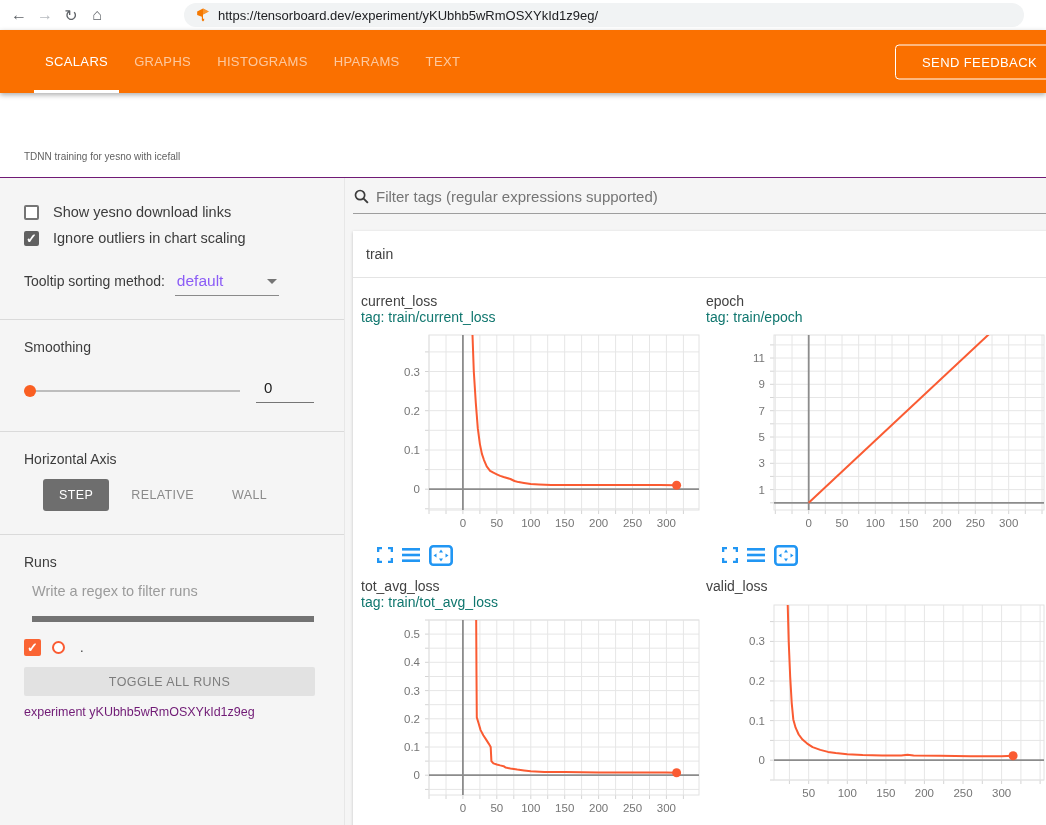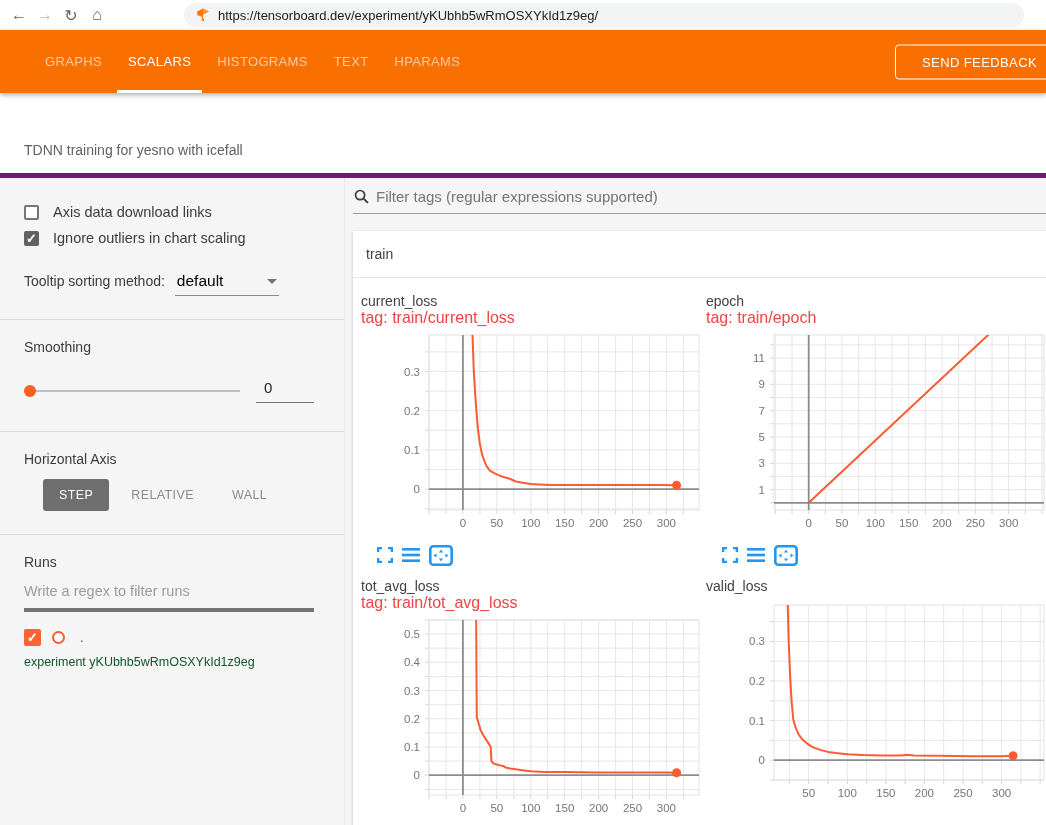--- a/index.html
+++ b/index.html
@@ -24,75 +24,75 @@
   .tabs { display:flex; margin-left:32px; height:100%; align-items:stretch; }
   .tab { position:relative; display:flex; align-items:center; padding:0 13px; font-size:13px;
     font-weight:500; letter-spacing:.35px; color:rgba(255,255,255,.62); cursor:pointer; }
   .tab.active { color:#fff; }
   .tab.active::after { content:''; position:absolute; left:2px; right:2px; bottom:0; height:3px; background:#fff; }
   .feedback-btn { position:absolute; right:-18px; top:50%; transform:translateY(-50%);
     border:1px solid #fff; border-radius:4px; padding:9px 26px; font-size:13px; font-weight:500;
     letter-spacing:.4px; white-space:nowrap; cursor:pointer; }
 
   
-  .exp-bar { height:85px; background:#fff; border-bottom:5px solid #701a75;
-    display:flex; align-items:flex-end; padding:0 0 15px 24px; font-size:14px; color:#616161; }
+  .exp-bar { height:85px; background:#fff; border-bottom:1px solid #701a75;
+    display:flex; align-items:flex-end; padding:0 0 15px 24px; font-size:10px; color:#616161; }
 
   
   .content { display:flex; height:647px; background:#f5f5f5; }
 
   
   .sidebar { width:345px; flex:none; padding:26px 30px 0 24px; border-right:1px solid #e7e7e7; overflow:hidden; }
   .cbx-row { display:flex; align-items:center; margin-bottom:10px; font-size:14.5px; color:#3c3c3c; }
   .cbx { width:15px; height:15px; border:2px solid #757575; border-radius:2px; margin-right:14px;
     background:#fff; flex:none; cursor:pointer; }
   .cbx.checked { background:#616161; border-color:#616161; color:#fff; display:flex;
     align-items:center; justify-content:center; font-size:13px; font-weight:bold; }
   .tooltip-row { margin-top:26px; font-size:14px; color:#3c3c3c; display:flex; align-items:baseline; }
-  .dropdown { margin-left:10px; font-size:15.5px; color:#000000; border-bottom:1px solid #8a8a8a;
+  .dropdown { margin-left:10px; font-size:15.5px; color:#8b5cf6; border-bottom:1px solid #8a8a8a;
     padding:0 2px 5px 2px; width:104px; display:flex; justify-content:space-between; align-items:center; cursor:pointer; }
   .dd-arrow { width:0; height:0; border-left:5px solid transparent; border-right:5px solid transparent;
     border-top:5px solid #757575; }
   .side-divider { height:1px; background:#dadada; margin:23px -30px 0 -24px; }
   .sec-label { margin-top:19px; font-size:14px; color:#3c3c3c; }
   .slider-row { display:flex; align-items:center; margin-top:24px; }
   .slider-track { position:relative; flex:1; height:2px; background:#bdbdbd; margin-right:16px; cursor:pointer; }
   .slider-thumb { position:absolute; left:0; top:-5px; width:12px; height:12px; border-radius:50%; background:#fa5f22; }
   .slider-value { width:58px; border-bottom:1px solid #757575; padding:0 0 6px 8px; font-size:15px; color:#212121; }
   .haxis-btns { display:flex; margin-top:12px;padding-left:19px; }
   .hbtn { padding:9px 16px; font-size:12.5px; font-weight:500; letter-spacing:.4px; color:#8a8a8a;
     border-radius:3px; cursor:pointer; margin-right:6px; }
   .hbtn.active { background:#6e6e6e; color:#fff; }
-  .runs-input-row { margin-top:12px; border-bottom:4px solid #737373; padding-bottom:8px; }
+  .runs-input-row { margin-top:12px; border-bottom:6px solid #737373; padding-bottom:16px;margin-left:8px; }
   .runs-input { width:100%; border:none; outline:none; background:transparent; font-family:inherit;
     font-size:14.5px; color:#424242; }
   .runs-input::placeholder { color:#9b9b9b; }
   .run-row { display:flex; align-items:center; margin-top:17px; }
   .run-cbx { width:17px; height:17px; background:#fa6433; border-radius:2px; color:#fff; display:flex;
     align-items:center; justify-content:center; font-size:13px; font-weight:bold; cursor:pointer; }
   .run-circle { width:13px; height:13px; border:2.5px solid #fa5b32; border-radius:50%; margin-left:11px; background:#fff; }
   .run-name { margin-left:15px; font-size:13px; color:#424242; }
   .toggle-btn { margin-top:11px; background:#e2e2e2; border-radius:2px; height:29px; width:291px;
     display:flex; align-items:center; justify-content:center; font-size:12.5px; font-weight:500;
     letter-spacing:.4px; color:#7d7d7d; cursor:pointer; }
-  .exp-caption { margin-top:9px; font-size:12.5px; color:#14532d; }
+  .exp-caption { margin-top:9px; font-size:12.5px; color:#701a75; }
 
   
   .main { flex:1; min-width:0; padding:8px 0 0 8px; overflow:visible; }
   .filter-row { display:flex; align-items:center; width:760px; padding:2px 0 8px 0; border-bottom:1px solid #9e9e9e; }
   .filter-row svg { flex:none; margin-right:6px; }
   .filter-input { flex:1; border:none; outline:none; background:transparent; font-family:inherit;
     font-size:15px; color:#424242; }
   .filter-input::placeholder { color:#757575; }
   .card { margin-top:17px; background:#fff; width:760px; box-shadow:0 1px 3px rgba(0,0,0,.2); }
   .card-header { height:47px; display:flex; align-items:center; padding-left:13px; font-size:14px;
     color:#424242; border-bottom:1px solid #e4e4e4; cursor:pointer; }
   .charts-grid { display:grid; grid-template-columns:340px 340px; gap:10px 5px; padding:14px 0 20px 8px; }
   .chart-title { font-size:14px; color:#424242; line-height:18px; }
-  .chart-tag { font-size:16px; color:#ef4444; line-height:15px; }
+  .chart-tag { font-size:14px; color:#0f766e; line-height:15px; }
   .chart-svg { margin-top:4px; }
   .chart-actions { display:flex; align-items:center; gap:9px; margin-top:4px; height:24px; padding-left:16px; }
   .chart-actions span { display:flex; cursor:pointer; }
 </style>
 </head>
 <body>
 
 <div class="page">
 
   <div class="browser-bar">
@@ -104,39 +104,39 @@
       <svg class="favicon" viewBox="0 0 24 24">
         <path fill="#f57800" d="M12 1 2 6v6l8 3v6l2 2 2-2v-3l-2 1v-8l10-5V6z"></path>
         <path fill="#fa9d3c" d="M12 1v10l10-5z" opacity=".8"></path>
       </svg>
       <span class="url-text">https://tensorboard.dev/experiment/yKUbhb5wRmOSXYkId1z9eg/</span>
     </div>
   </div>
 
   <header class="topbar">
     <nav class="tabs">
+      <div class="tab active">SCALARS</div>
       <div class="tab">GRAPHS</div>
-      <div class="tab active">SCALARS</div>
       <div class="tab">HISTOGRAMS</div>
+      <div class="tab">HPARAMS</div>
       <div class="tab">TEXT</div>
-      <div class="tab">HPARAMS</div>
     </nav>
     <div class="feedback-btn">SEND FEEDBACK</div>
   </header>
 
   <div class="exp-bar">
     <span>TDNN training for yesno with icefall</span>
   </div>
 
   <div class="content">
 
     <aside class="sidebar">
       <div class="cbx-row">
         <div class="cbx"></div>
-        <span>Axis data download links</span>
+        <span>Show yesno download links</span>
       </div>
       <div class="cbx-row">
         <div class="cbx checked">✓</div>
         <span>Ignore outliers in chart scaling</span>
       </div>
       <div class="tooltip-row">
         <span>Tooltip sorting method:</span>
         <div class="dropdown">
           <span>default</span>
           <span class="dd-arrow"></span>
@@ -163,20 +163,21 @@
       <div class="side-divider"></div>
       <div class="sec-label">Runs</div>
       <div class="runs-input-row">
         <input class="runs-input" placeholder="Write a regex to filter runs" style="">
       </div>
       <div class="run-row">
         <div class="run-cbx">✓</div>
         <div class="run-circle"></div>
         <span class="run-name">.</span>
       </div>
+      <div class="toggle-btn">TOGGLE ALL RUNS</div>
       <div class="exp-caption">experiment yKUbhb5wRmOSXYkId1z9eg</div>
     </aside>
 
     <main class="main">
       <div class="filter-row">
         <svg width="17" height="17" viewBox="0 0 24 24">
           <circle cx="10" cy="10" r="6.5" fill="none" stroke="#3c3c3c" stroke-width="2.4"></circle>
           <line x1="15" y1="15" x2="21" y2="21" stroke="#3c3c3c" stroke-width="2.8"></line>
         </svg>
         <input class="filter-input" placeholder="Filter tags (regular expressions supported)" style="">

